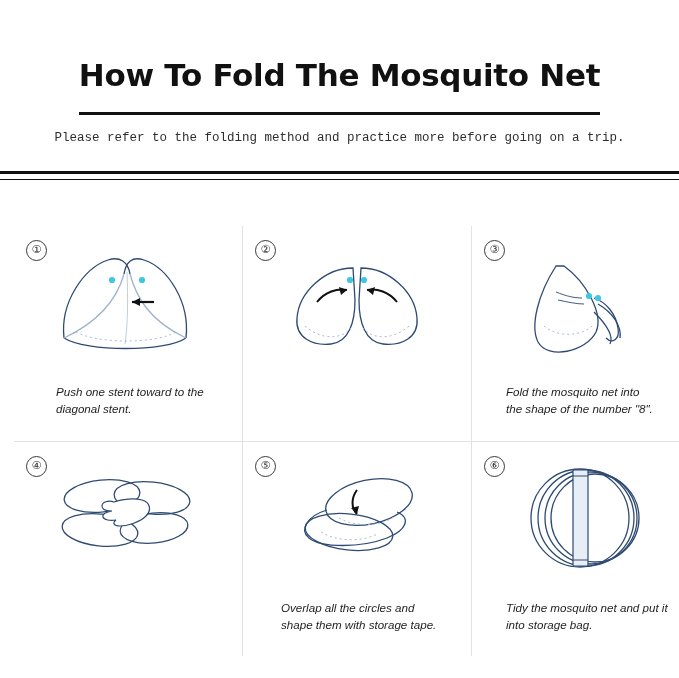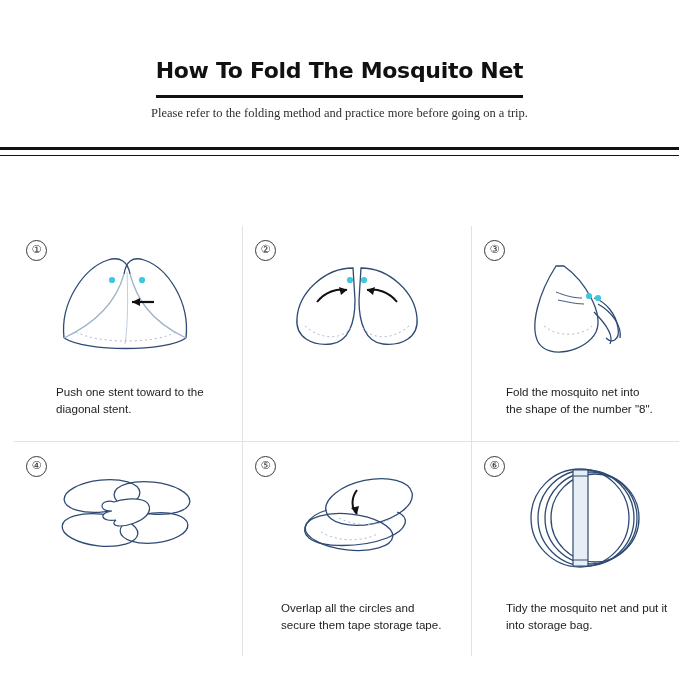--- a/index.html
+++ b/index.html
@@ -20,34 +20,34 @@
     background: #ffffff;
     box-sizing: border-box;
   }
   
   .header {
     padding-top: 58px;
     text-align: center;
   }
   .title {
     font-family: "DejaVu Sans", sans-serif;
-    font-size: 22px;
+    font-size: 31px;
     font-weight: bold;
     color: #111111;
     letter-spacing: -0.3px;
     display: inline-block;
     border-bottom: 3px solid #111111;
-    padding-bottom: 12px;
+    padding-bottom: 18px;
     line-height: 1.15;
   }
   .subtitle {
-    margin-top: 8px;
+    margin-top: 16px;
     font-size: 12.5px;
     color: #2e2e2e;
-    font-family: Liberation Serif, serif;
+    font-family: Liberation Mono, monospace;
   }
   .rule-group {
     margin-top: 26px;
     width: 100%;
   }
   .rule-thick {
     height: 3px;
     background: #111111;
     width: 100%;
   }
@@ -97,20 +97,21 @@
     text-align: center;
     font-family: "DejaVu Sans", sans-serif;
   }
   .caption {
     font-size: 11.6px;
     line-height: 1.45;
     color: #1d1d1d;
     margin-top: 14px;
     font-family: "Liberation Sans", sans-serif;
     white-space: pre-line;
+    font-style: italic;
   }
   .cell.col-left .caption { padding-left: 20px; }
   .cell.col-mid .caption  { padding-left: 16px; }
   .cell.col-right .caption{ padding-left: 12px; }
   svg { display: block; overflow: visible; }
 </style>
 </head>
 <body>
 
 <div class="page">
@@ -230,21 +231,21 @@
           </g>
           <g fill="none" stroke="#9fb3cc" stroke-width="0.9" stroke-dasharray="2 3">
             <path d="M74 62 C92 72 118 70 130 60"></path>
             <path d="M56 76 C72 86 98 86 112 78"></path>
           </g>
           <path d="M92 34 C86 42 86 52 92 58" stroke="#111111" stroke-width="2" fill="none"></path>
           <path d="M92 58 l-6 -6 l8 -2 z" fill="#111111"></path>
         </svg>
       </div>
       <div class="caption">Overlap all the circles and
-secure them tape storage tape.</div>
+shape them with storage tape.</div>
     </div>
 
     <div class="cell col-right row-bottom">
       <div class="step-num">⑥</div>
       <div class="art">
         <svg width="190" height="130" viewBox="0 0 190 130">
           <g fill="none" stroke="#2e4a73" stroke-width="1.3">
             <circle cx="86" cy="62" r="49"></circle>
             <circle cx="92" cy="62" r="48"></circle>
             <circle cx="97" cy="62" r="46"></circle>

